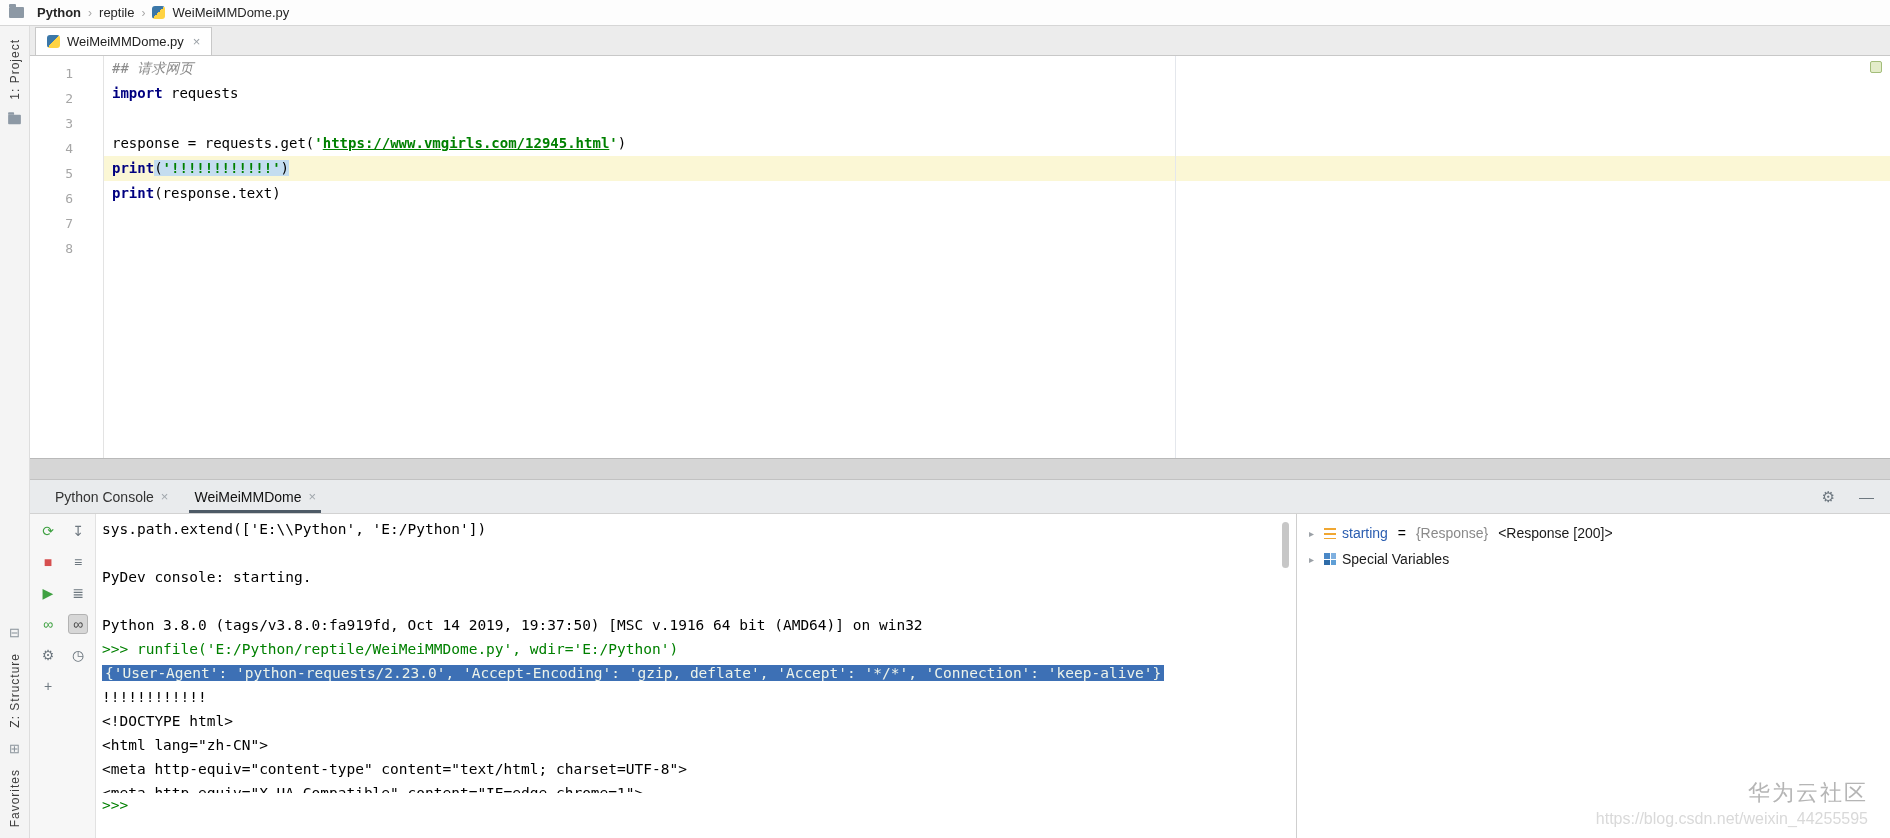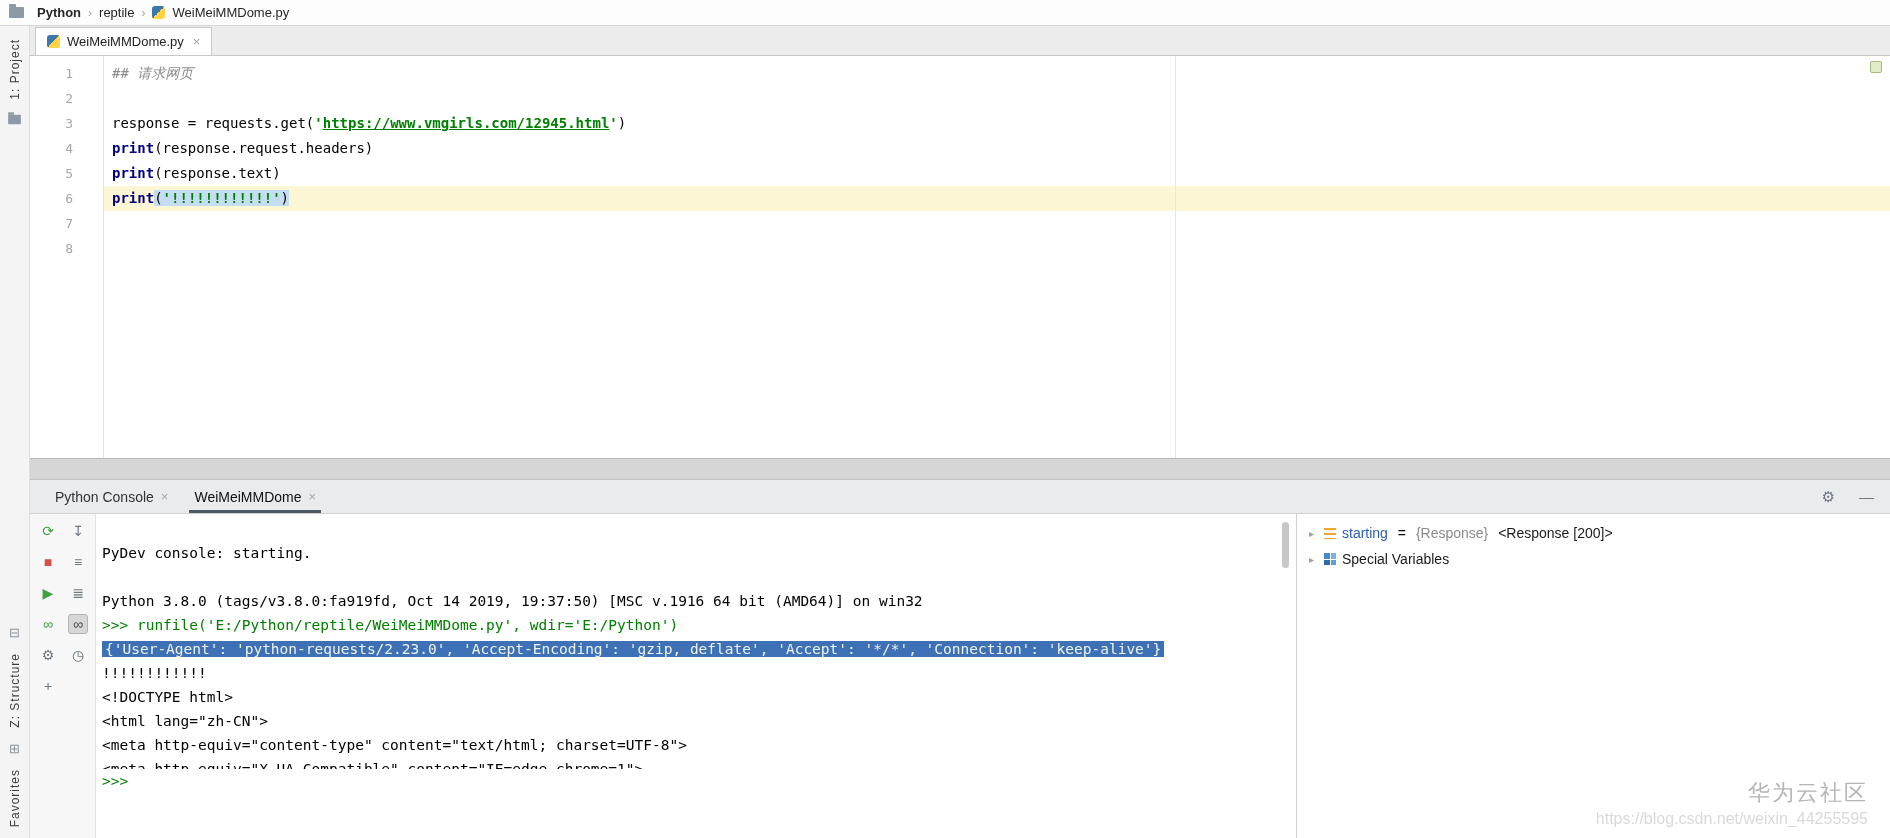--- a/index.html
+++ b/index.html
@@ -35,21 +35,21 @@
     display:flex;align-items:flex-end;padding-left:5px;}
   .etab{height:28px;display:flex;align-items:center;gap:7px;padding:0 11px;background:#fff;
     border:1px solid #c8c8c8;border-bottom:none;font-size:13px;color:#222;}
   .tab-close{color:#9aa0a6;font-size:13px;margin-left:2px;cursor:pointer;}
 
   
   .editor{flex:1;position:relative;display:flex;background:#fff;overflow:hidden;
     font-family:"DejaVu Sans Mono",monospace;}
   .gutter{width:74px;flex:0 0 74px;padding-top:5px;border-right:1px solid #e3e3e3;background:#fff;}
   .gnum{height:25px;line-height:25px;font-size:13px;color:#a6a6a6;text-align:right;padding-right:30px;}
-  .code{flex:1;padding-top:5px;position:relative;min-width:0;}
+  .code{flex:1;position:relative;min-width:0;}
   .cline{height:25px;line-height:25px;font-size:14px;white-space:pre;padding-left:8px;color:#000;}
   .cline.current{background:#fbf7d5;}
   .seg.pl{color:#000;}
   .seg.kw{color:#000080;font-weight:bold;}
   .seg.cmt{color:#8c8c8c;font-style:italic;}
   .seg.str{color:#008000;font-weight:bold;}
   .seg.link{text-decoration:underline;}
   .seg.hl{background:#c4ddf0;}
   .margin-guide{position:absolute;left:1145px;top:0;bottom:0;width:1px;background:#e4e7ec;}
   .inspect-badge{position:absolute;top:5px;right:8px;width:12px;height:12px;border-radius:2px;
@@ -152,25 +152,25 @@
             <div class="gnum">2</div>
             <div class="gnum">3</div>
             <div class="gnum">4</div>
             <div class="gnum">5</div>
             <div class="gnum">6</div>
             <div class="gnum">7</div>
             <div class="gnum">8</div>
           </div>
         <div class="code">
             <div class="cline"><span class="seg cmt">## 请求网页</span></div>
+            <div class="cline"><span class="seg kw">import</span><span class="seg pl"> requests</span></div>
             <div class="cline"></div>
             <div class="cline"><span class="seg pl">response = requests.get(</span><span class="seg str">'</span><span class="seg str link">https://www.vmgirls.com/12945.html</span><span class="seg str">'</span><span class="seg pl">)</span></div>
-            <div class="cline"><span class="seg kw">print</span><span class="seg pl">(response.request.headers)</span></div>
+            <div class="cline current"><span class="seg kw">print</span><span class="seg pl hl">(</span><span class="seg str hl">'!!!!!!!!!!!!'</span><span class="seg pl hl">)</span></div>
             <div class="cline"><span class="seg kw">print</span><span class="seg pl">(response.text)</span></div>
-            <div class="cline current"><span class="seg kw">print</span><span class="seg pl hl">(</span><span class="seg str hl">'!!!!!!!!!!!!'</span><span class="seg pl hl">)</span></div>
             <div class="cline"></div>
           </div>
         <div class="margin-guide"></div>
         <div class="inspect-badge"></div>
       </div>
 
       <div class="console">
         <div class="console-header-top"></div>
         <div class="console-tabs">
           <div style="display:flex">
@@ -201,20 +201,21 @@
             <div class="tcol">
                 <span class="ticon" style="color: rgb(110, 120, 128);">↧</span>
                 <span class="ticon" style="color: rgb(110, 120, 128);">≡</span>
                 <span class="ticon" style="color: rgb(110, 120, 128);">≣</span>
                 <span class="ticon active" style="color: rgb(74, 74, 74);">∞</span>
                 <span class="ticon" style="color: rgb(110, 120, 128);">◷</span>
               </div>
           </div>
           <div class="console-output">
             <div>
+                <div class="oline out"><span class="otext">sys.path.extend(['E:\\Python', 'E:/Python'])</span></div>
                 <div class="oline out"><span class="otext"></span></div>
                 <div class="oline out"><span class="otext">PyDev console: starting.</span></div>
                 <div class="oline out"><span class="otext"></span></div>
                 <div class="oline out"><span class="otext">Python 3.8.0 (tags/v3.8.0:fa919fd, Oct 14 2019, 19:37:50) [MSC v.1916 64 bit (AMD64)] on win32</span></div>
                 <div class="oline input"><span class="otext">&gt;&gt;&gt; runfile('E:/Python/reptile/WeiMeiMMDome.py', wdir='E:/Python')</span></div>
                 <div class="oline out selected"><span class="otext">{'User-Agent': 'python-requests/2.23.0', 'Accept-Encoding': 'gzip, deflate', 'Accept': '*/*', 'Connection': 'keep-alive'}</span></div>
                 <div class="oline out"><span class="otext">!!!!!!!!!!!!</span></div>
                 <div class="oline out"><span class="otext">&lt;!DOCTYPE html&gt;</span></div>
                 <div class="oline out"><span class="otext">&lt;html lang="zh-CN"&gt;</span></div>
                 <div class="oline out"><span class="otext">&lt;meta http-equiv="content-type" content="text/html; charset=UTF-8"&gt;</span></div>

